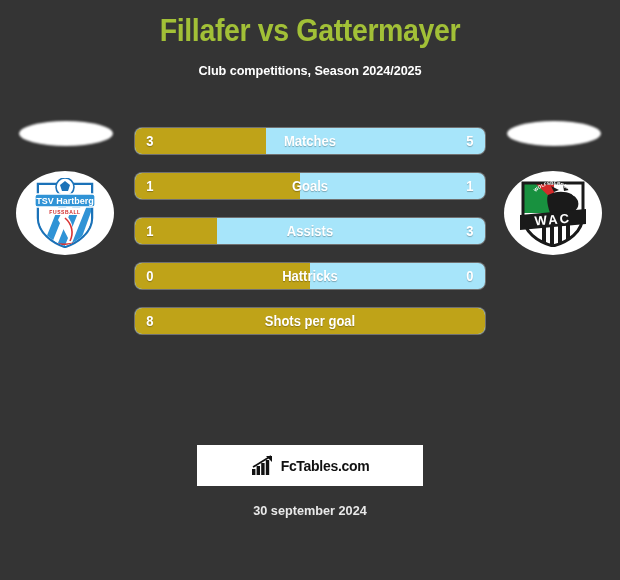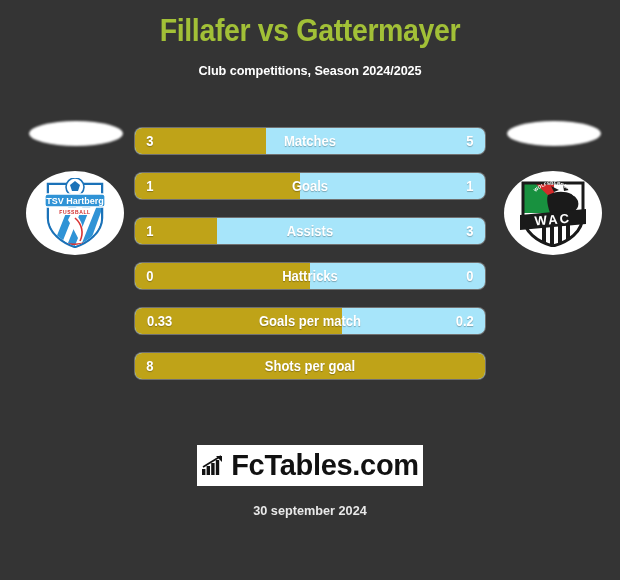--- a/index.html
+++ b/index.html
@@ -48,21 +48,21 @@
     transform: scaleX(0.94);
   }
 
   
   .badge-wrap {
     position: absolute;
     width: 112px;
     height: 150px;
     top: 118px;
   }
-  .badge-wrap.left  { left: 20px; }
+  .badge-wrap.left  { left: 10px; }
   .badge-wrap.right { left: 498px; }
 
   .badge-shadow-ellipse {
     position: absolute;
     top: 3px;
     left: 9px;
     width: 94px;
     height: 25px;
     background: #ffffff;
     border-radius: 50%;
@@ -166,21 +166,21 @@
     align-items: center;
     justify-content: center;
     gap: 6px;
   }
   .brand-icon {
     width: 24px;
     height: 21px;
     flex: 0 0 auto;
   }
   .brand-text {
-    font-size: 29px;
+    font-size: 14px;
     font-weight: bold;
     color: #111111;
     letter-spacing: -0.3px;
   }
   .date {
     position: absolute;
     top: 503px;
     left: 0;
     width: 620px;
     text-align: center;
@@ -292,26 +292,20 @@
       <div class="bar-val away">3</div>
     </div>
 
     <div class="bar-row">
       <div class="bar-fill" style="width:50%"></div>
       <div class="bar-val home">0</div>
       <div class="bar-label">Hattricks</div>
       <div class="bar-val away">0</div>
     </div>
 
-    <div class="bar-row">
-      <div class="bar-fill" style="width:59%"></div>
-      <div class="bar-val home">0.33</div>
-      <div class="bar-label">Goals per match</div>
-      <div class="bar-val away">0.2</div>
-    </div>
 
     <div class="bar-row">
       <div class="bar-fill full" style="width:100%"></div>
       <div class="bar-val home">8</div>
       <div class="bar-label">Shots per goal</div>
       <div class="bar-val away"></div>
     </div>
 
 
   </div>

